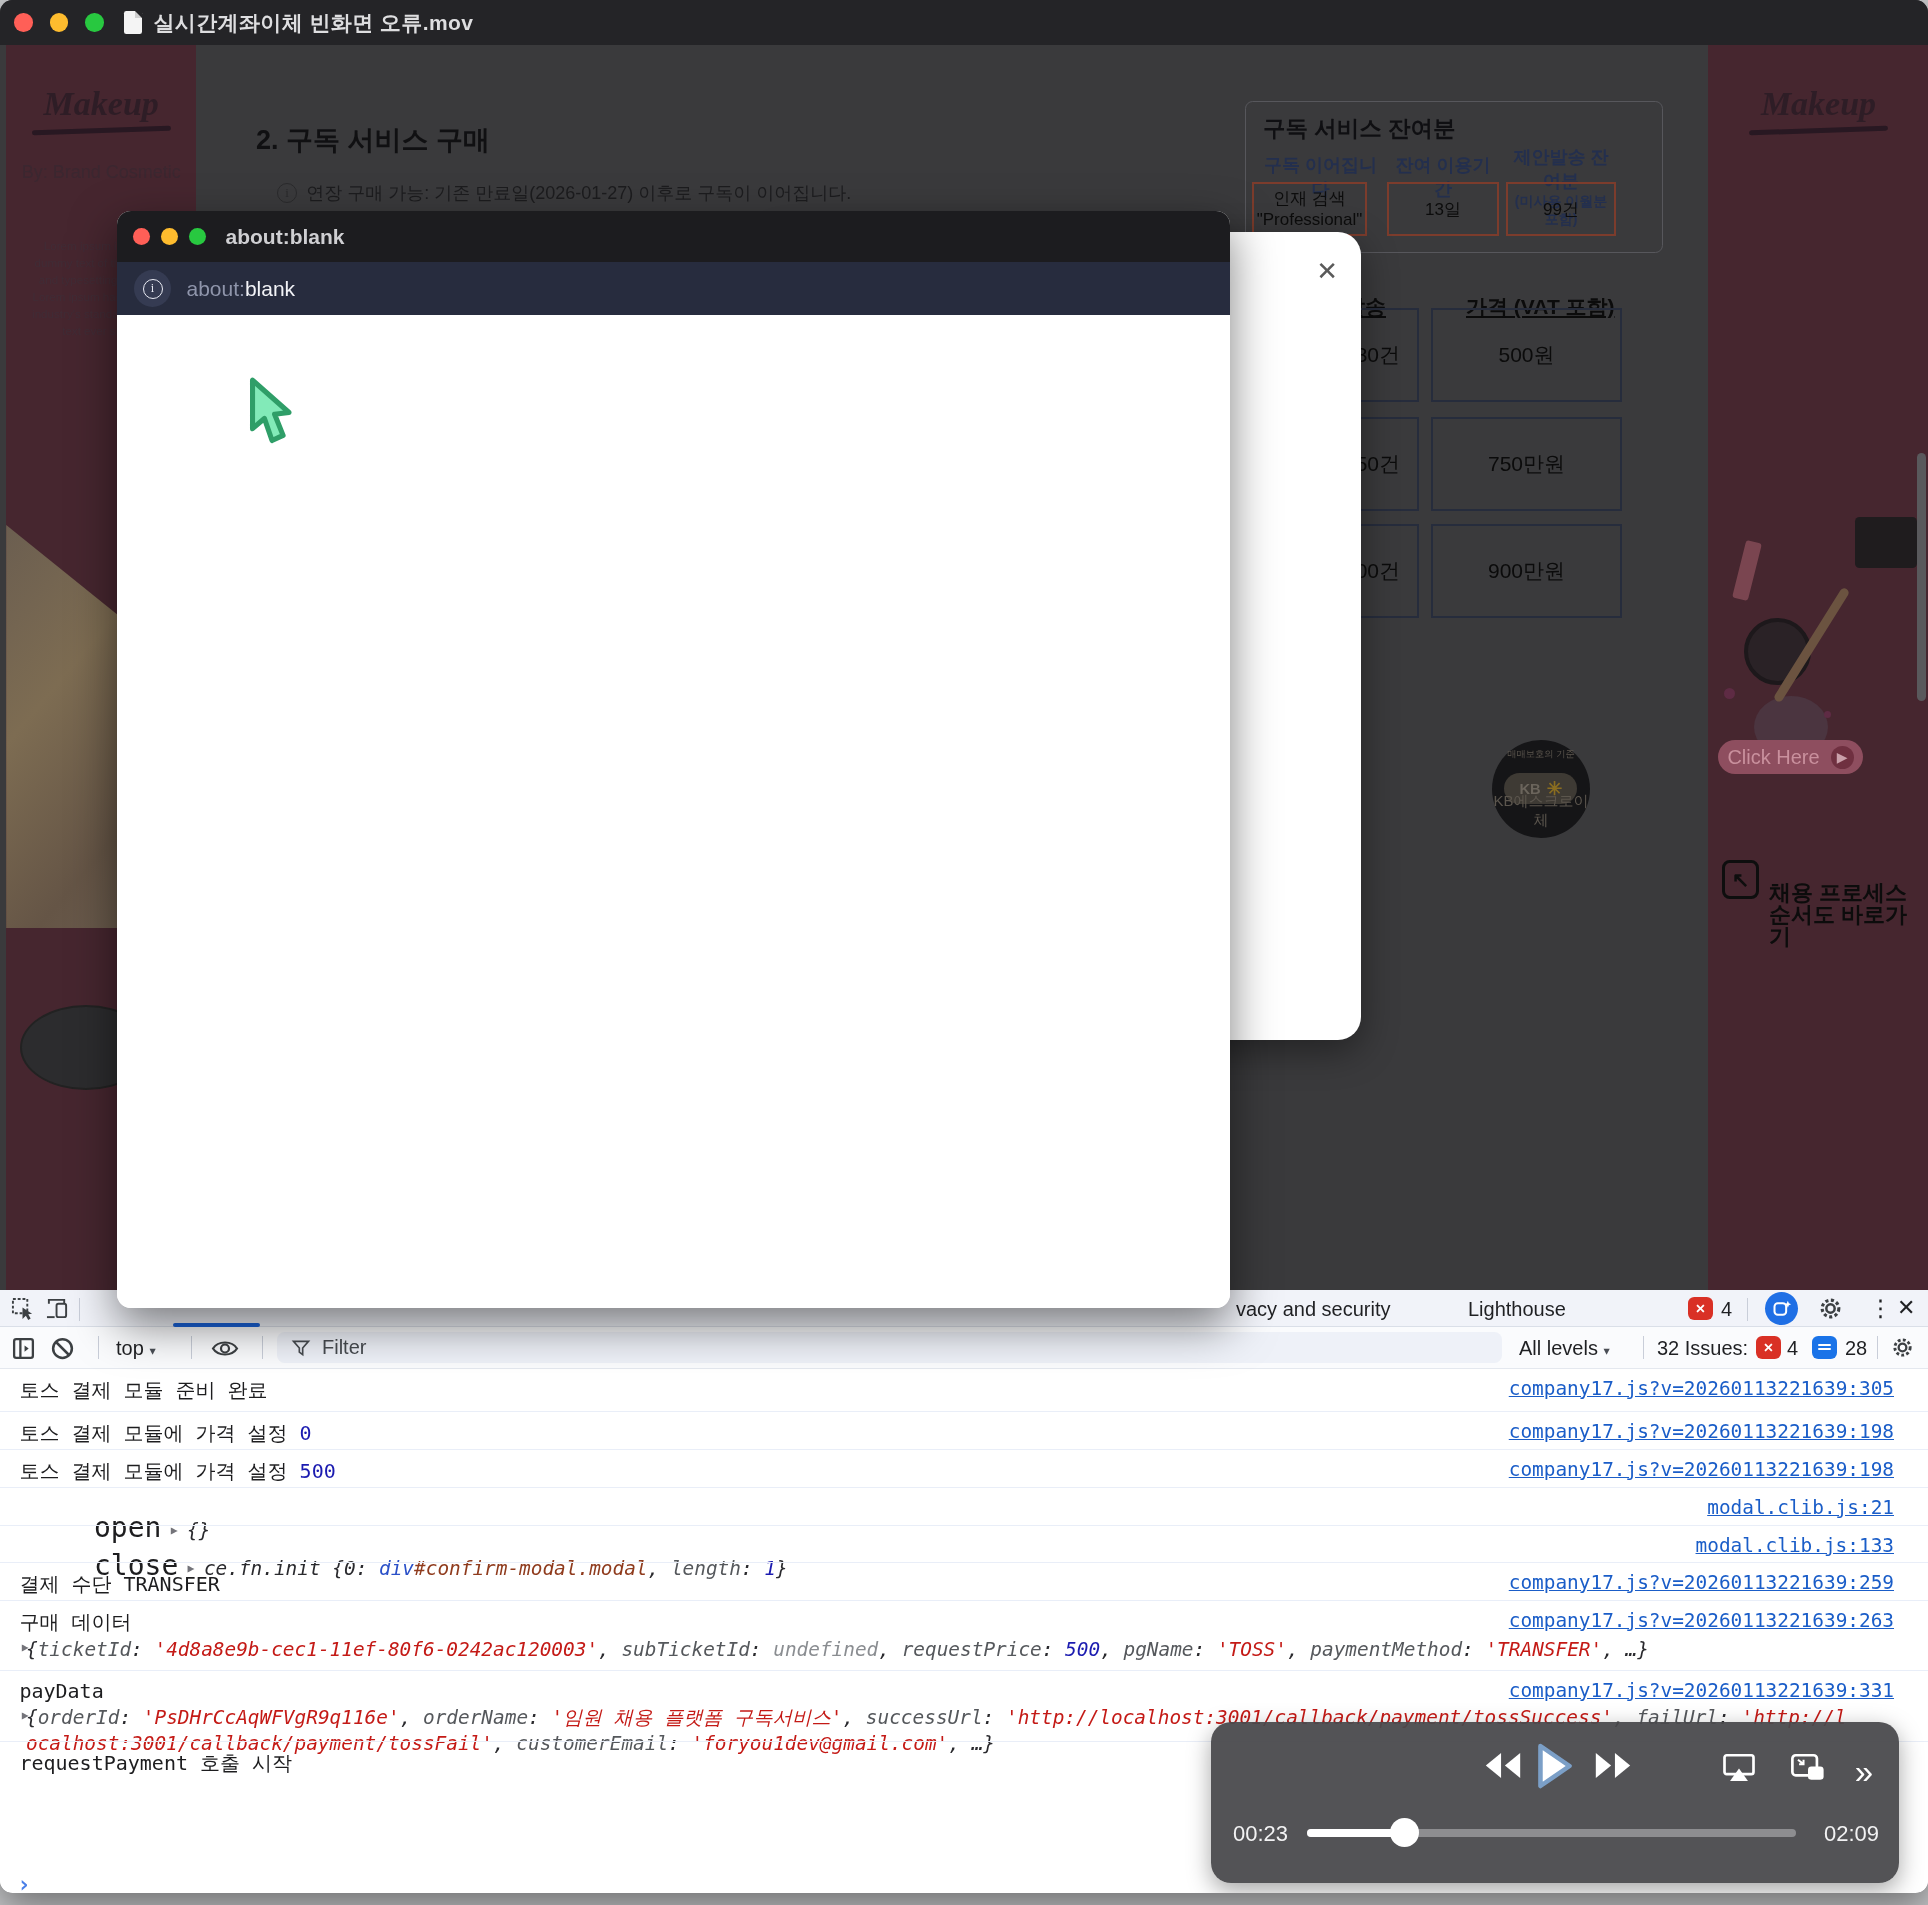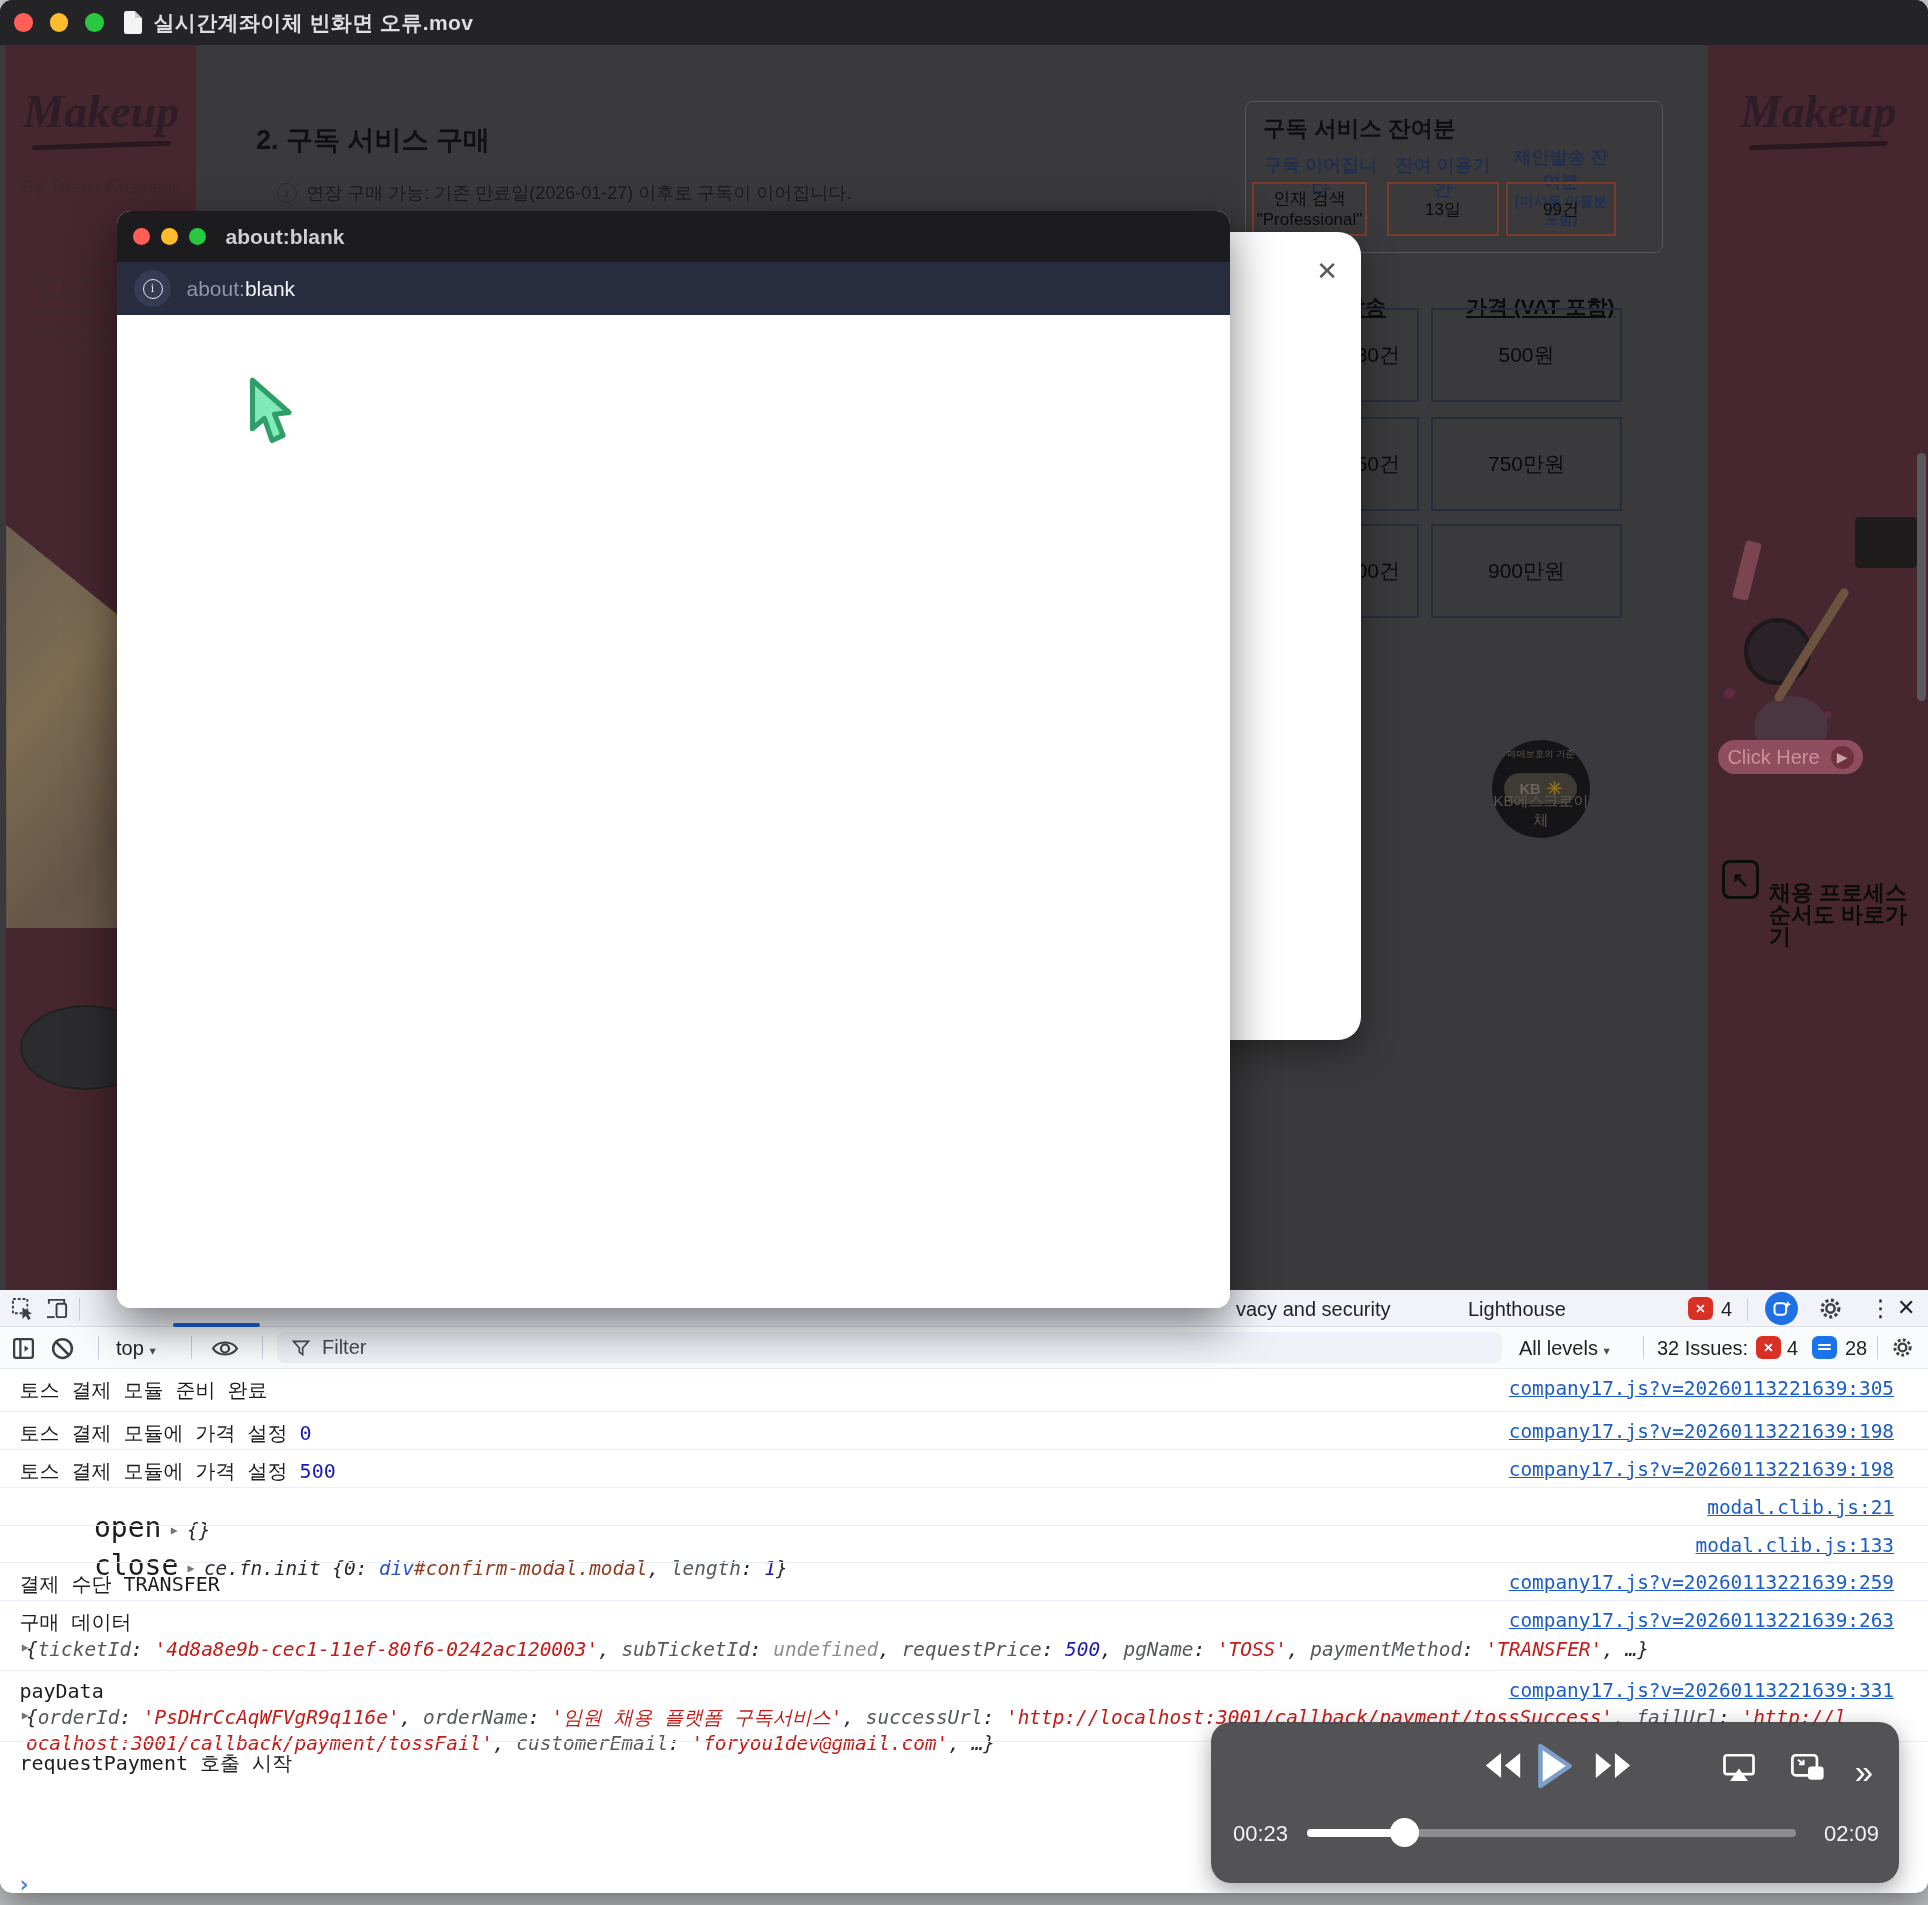--- a/index.html
+++ b/index.html
@@ -19,21 +19,21 @@
                      border-color:#242427 #242427 #cfcfcf #cfcfcf; }
   #qt-title { color:#dedee0; font-size:21px; font-weight:bold; margin-left:11px; letter-spacing:0.4px; }
 
   
   #video { position:absolute; left:0; top:45px; width:1928px; height:1245px; background:#3a3a3c; z-index:1; }
 
   .banner { position:absolute; top:0; height:1245px; background:#46262f; overflow:hidden; }
   #banner-left { left:6.2px; width:190px; }
   #banner-right { left:1708px; width:221px; }
   .brand { font-family:"Liberation Serif", serif; font-style:italic; font-weight:bold;
-           font-size:46px; color:#2e1d26; text-align:center; margin-top:40px; }
+           font-size:34px; color:#2e1d26; text-align:center; margin-top:40px; }
   .brand-swoosh { width:139px; height:5.4px; background:#281822; margin:4.6px auto 0; transform:rotate(-2deg); border-radius:3.1px; }
   .byline { text-align:center; color:#3b2730; font-size:18px; margin-top:29px; }
   .banner-body { margin:54px 18.6px 0; color:#402c36; font-size:11.6px; line-height:17px; text-align:center; }
   #marble { position:absolute; left:0; top:480px; width:100%; height:403px;
             background:linear-gradient(130deg,#6b5e50 0%,#7d6c52 35%,#655546 70%,#6e6052 100%);
             clip-path:polygon(0 0,100% 38%,100% 100%,0 100%); }
   #plate { position:absolute; left:14px; top:960px; width:132px; height:85px; border-radius:50%;
            background:#2c2c2e; border:2.3px solid #222; }
 
   

